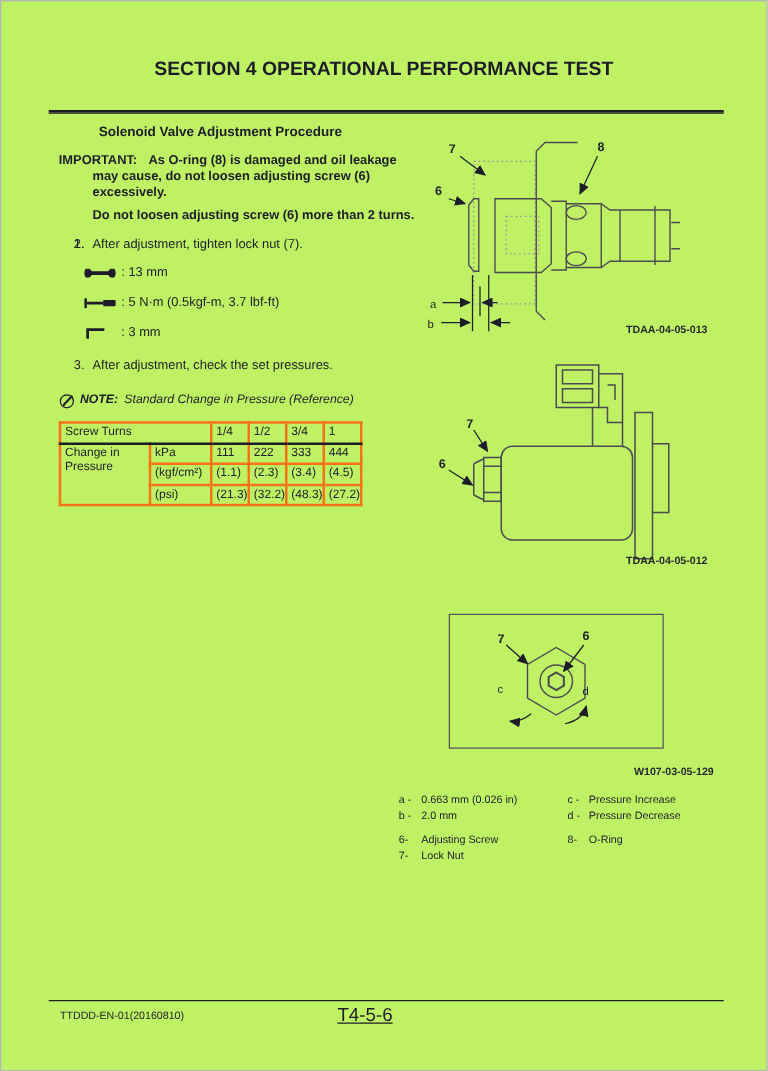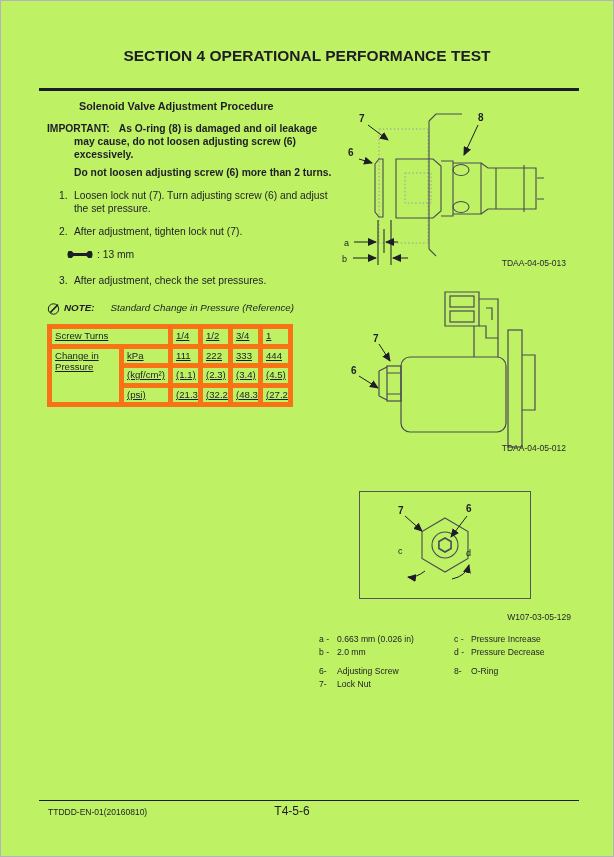--- a/index.html
+++ b/index.html
@@ -21,76 +21,93 @@
   .important-p1 { font-weight:bold; padding-left:27px; text-indent:-27px; }
   .important-label { margin-right:9px; }
   .important-p2 { font-weight:bold; margin:5px 0 0 27px; }
   .step { position:relative; padding-left:27px; margin-top:10px; }
   .step:first-of-type { margin-top:14px; }
   .step-num { position:absolute; left:12px; }
   .tool-row { display:flex; align-items:center; margin:9px 0 0 20px; height:15px; }
   .tool-icon { width:30px; flex:0 0 30px; display:flex; align-items:center; }
   .note-row { display:flex; align-items:flex-start; margin-top:14px; font-style:italic; font-size:9.8px; }
   .note-icon { width:17px; flex:0 0 17px; padding-top:1px; }
-  .note-label { font-weight:bold; margin-right:16px; }
+  .note-label { font-weight:bold; margin-right:5px; }
   
   table.pressure { border-collapse:collapse; margin-top:6px; width:241px;
     font-size:9.6px; table-layout:fixed; }
-  table.pressure td { border:5px solid #f97316; padding:1px 3px 2px 3px; line-height:11.5px;
-    overflow:hidden; white-space:nowrap;text-decoration:underline; }
+  table.pressure td { border:2px solid #f97316; padding:1px 3px 2px 3px; line-height:11.5px;
+    overflow:hidden; white-space:nowrap; }
   table.pressure { border-top:2px solid #1d1d27; border-bottom:2px solid #1d1d27; }
   table.pressure tr.hdr td { border-bottom:2px solid #1d1d27; }
   td.rowlabel { vertical-align:top; white-space:normal !important; }
   
   .figure { position:absolute; }
-  .fig-code { position:absolute; font-size:8.5px; color:#26262e; }
+  .fig-code { position:absolute; font-size:8.5px; color:#26262e;font-weight:bold; }
   svg text.co { font:bold 10px "Liberation Sans", sans-serif; fill:#1d1d27; }
   svg text.dim { font:9px "Liberation Sans", sans-serif; fill:#1d1d27; }
   .fig3-box { position:absolute; left:358px; top:490px; width:172px; height:108px;
     border:1px solid #55555d; }
   
   .legend-grid { position:absolute; display:grid; grid-template-columns:18px 117px 17px auto;
     font-size:8.6px; line-height:12.5px; color:#1d1d27; }
   #legend-dims { left:318px; top:632px; }
   #legend-parts { left:318px; top:664px; }
   
   .footer-rule { position:absolute; left:38px; top:799px; width:540px; border-top:1.5px solid #1d1d27; }
   .doc-code { position:absolute; left:47px; top:806px; font-size:8.5px; }
-  .page-num { position:absolute; left:231px; top:803px; width:120px; text-align:center; font-size:12px; }
+  .page-num { position:absolute; left:231px; top:803px; width:120px; text-align:center; font-size:15px;text-decoration:underline; }
 </style>
 </head>
 <body>
 
 <div class="page">
 
   <div class="doc-title">SECTION 4 OPERATIONAL PERFORMANCE TEST</div>
   <div class="header-rule"></div>
 
   <div class="left-col">
     <div class="proc-heading">Solenoid Valve Adjustment Procedure</div>
 
     <p class="important-p1"><b class="important-label">IMPORTANT:</b><span>As O-ring (8) is damaged and oil leakage may cause, do not loosen adjusting screw (6) excessively.</span></p>
     <p class="important-p2">Do not loosen adjusting screw (6) more than 2 turns.</p>
 
     <div class="step">
       <span class="step-num">1.</span>
-      <span>Loosen lock nut (7). Turn adjusting screw (6) and adjust the set pressure.</span>
     </div>
     <div class="step">
       <span class="step-num">2.</span>
       <span>After adjustment, tighten lock nut (7).</span>
     </div>
 
     <div class="tool-row">
       <span class="tool-icon">
         <svg width="26" height="11" viewBox="0 0 26 11">
           <path d="M1.5,2 Q-0.6,5.5 1.5,9 L4.6,9 L6.6,7 H19.4 L21.4,9 H24.5 Q26.6,5.5 24.5,2 L21.4,2 L19.4,4 H6.6 L4.6,2 Z" fill="#1d1d27"></path>
         </svg>
       </span>
       <span>: 13 mm</span>
+    </div>
+    <div class="tool-row">
+      <span class="tool-icon">
+        <svg width="26" height="9" viewBox="0 0 26 9">
+          <rect x="0.5" y="0.5" width="2" height="8" rx="0.5" fill="#1d1d27"></rect>
+          <rect x="2.5" y="3.4" width="13" height="2.2" fill="#1d1d27"></rect>
+          <rect x="15.5" y="2" width="10" height="5" rx="1" fill="#1d1d27"></rect>
+        </svg>
+      </span>
+      <span>: 5 N·m (0.5kgf-m, 3.7 lbf-ft)</span>
+    </div>
+    <div class="tool-row">
+      <span class="tool-icon">
+        <svg width="18" height="11" viewBox="0 0 18 11">
+          <path d="M2,1.5 H16.5 V3.7 H4.2 V10 H2 Z" fill="#1d1d27"></path>
+        </svg>
+      </span>
+      <span>: 3 mm</span>
     </div>
 
     <div class="step" style="margin-top:12px;">
       <span class="step-num">3.</span>
       <span>After adjustment, check the set pressures.</span>
     </div>
 
     <div class="note-row">
       <span class="note-icon">
         <svg width="13" height="13" viewBox="0 0 13 13">

